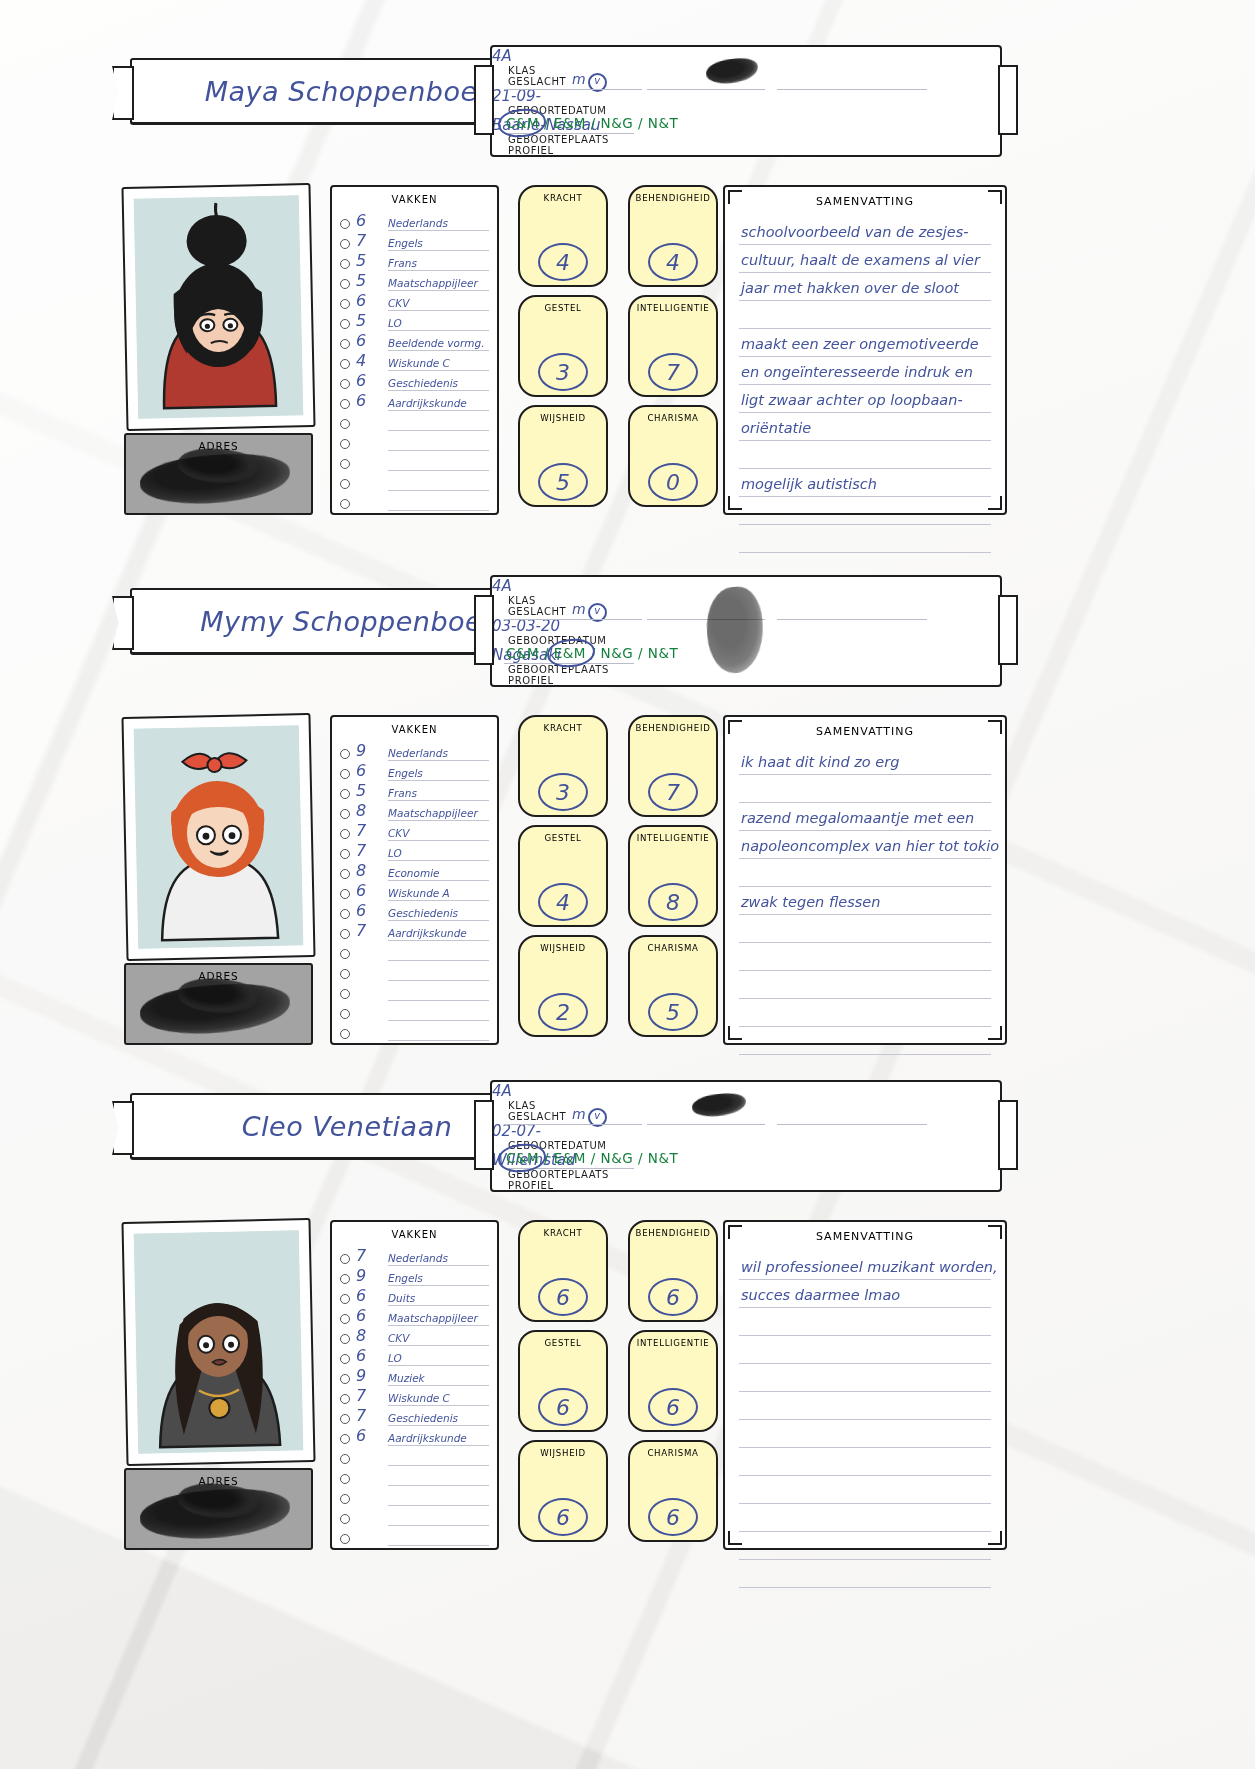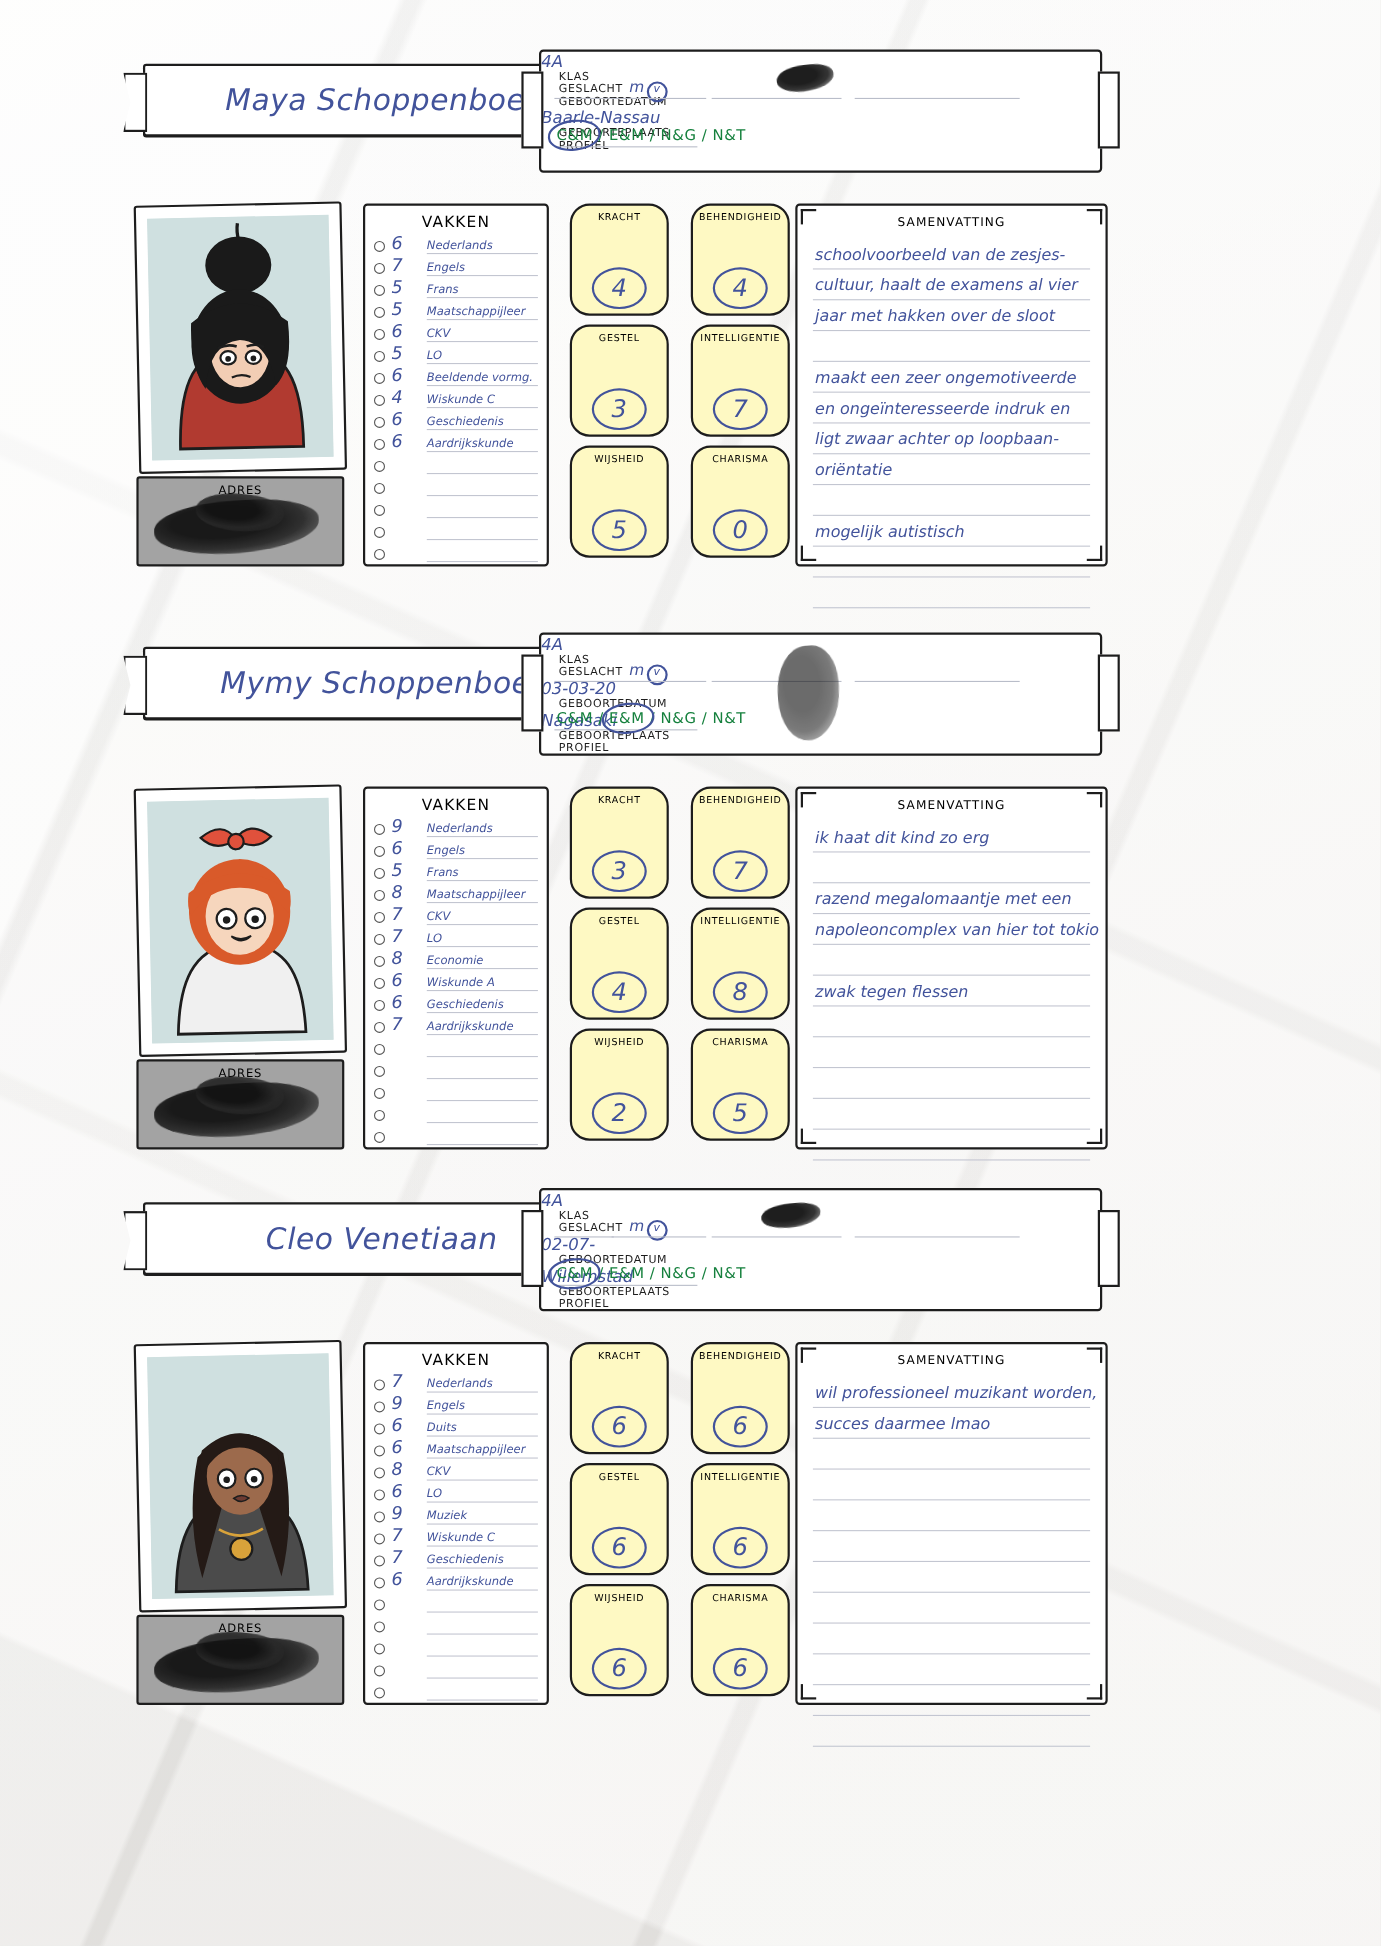--- a/index.html
+++ b/index.html
@@ -74,21 +74,21 @@
   .photo-inner{position:absolute;left:10px;top:10px;right:10px;bottom:10px;overflow:hidden;background:#cfe0e0;}
   .adres-box{
     position:absolute;width:185px;height:78px;background:#a3a3a3;border:2.4px solid #1d1d1d;border-radius:3px;
   }
   .adres-lbl{position:absolute;top:5px;left:0;right:0;text-align:center;font-size:10.5px;letter-spacing:.8px;}
 
   
   .vakken{
     position:absolute;width:165px;background:#fff;border:2.4px solid #1d1d1d;border-radius:4px;
   }
-  .vakken-title{position:absolute;top:7px;left:0;right:0;text-align:center;font-size:14px;letter-spacing:1px;}
+  .vakken-title{position:absolute;top:7px;left:0;right:0;text-align:center;font-size:10px;letter-spacing:1px;}
   .vak-row{position:absolute;left:8px;right:8px;height:20px;}
   .vak-dot{position:absolute;left:0;top:6px;width:8px;height:8px;border:1.4px solid #555;border-radius:50%;}
   .vak-grade{position:absolute;left:16px;top:-2px;font-size:16px;font-style:italic;color:#42539b;}
   .vak-name{position:absolute;left:48px;right:0;bottom:2px;border-bottom:1px solid #c3c6d1;font-size:10.5px;
     font-style:italic;color:#42539b;padding-bottom:1px;}
 
   
   .stat{
     position:absolute;width:86px;height:98px;background:#fef9c3;border:2.2px solid #1d1d1d;border-radius:18px;
   }
@@ -128,20 +128,21 @@
       </div>
       <div class="idbox">
         <div class="nub l"></div>
         <div class="nub r"></div>
         <div class="id-val" style="left:14px;top:22px;">4A</div>
         <div style="position:absolute;left:12px;top:42px;width:54px;border-bottom:1px solid #b9bdc9;"></div>
         <div class="id-lbl" style="left:12px;top:46px;">KLAS</div>
         <div style="position:absolute;left:80px;top:22px;"><span style="font-size:14px;font-style:italic;color:#42539b;">m</span><span class="circle-m" style="margin-left:2px;">v</span></div>
         <div style="position:absolute;left:64px;top:42px;width:86px;border-bottom:1px solid #b9bdc9;"></div>
         <div class="id-lbl" style="left:64px;top:46px;">GESLACHT</div>
+        <div class="id-val" style="left:160px;top:22px;">21-09-</div>
         <div style="position:absolute;left:155px;top:42px;width:118px;border-bottom:1px solid #b9bdc9;"></div>
         <div class="id-lbl" style="left:155px;top:46px;">GEBOORTEDATUM</div>
         <div class="id-val" style="left:290px;top:22px;">Baarle-Nassau</div>
         <div style="position:absolute;left:285px;top:42px;width:150px;border-bottom:1px solid #b9bdc9;"></div>
         <div class="id-lbl" style="left:285px;top:46px;">GEBOORTEPLAATS</div>
         <div class="profile-line"><span>C&amp;M / E&amp;M / N&amp;G / N&amp;T</span></div>
         <div style="position:absolute;left:12px;top:86px;width:130px;border-bottom:1px solid #b9bdc9;"></div>
         <div class="id-lbl" style="left:12px;top:90px;">PROFIEL</div>
         <div class="prof-circle" style="left:6px;top:62px;width:44px;height:24px;"></div>
         <div class="smudge" style="left:214px;top:12px;width:52px;height:24px;transform:rotate(-6deg);opacity:0.95;"></div>

